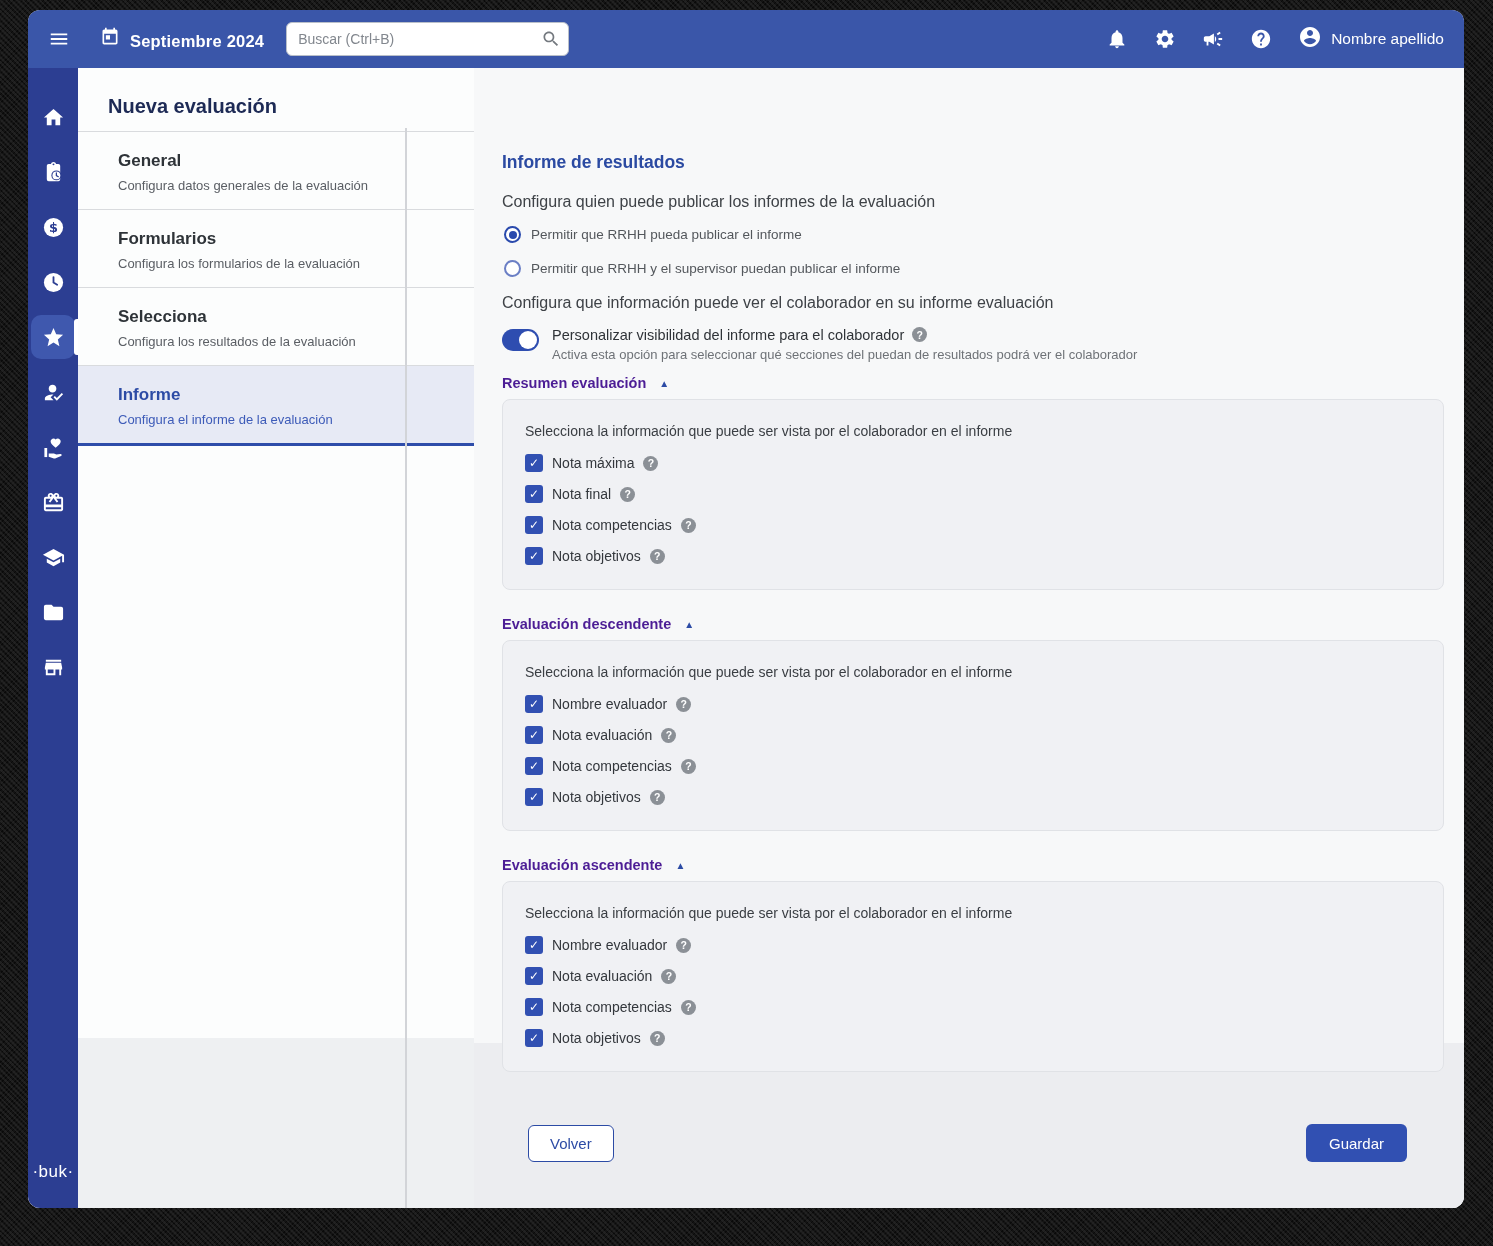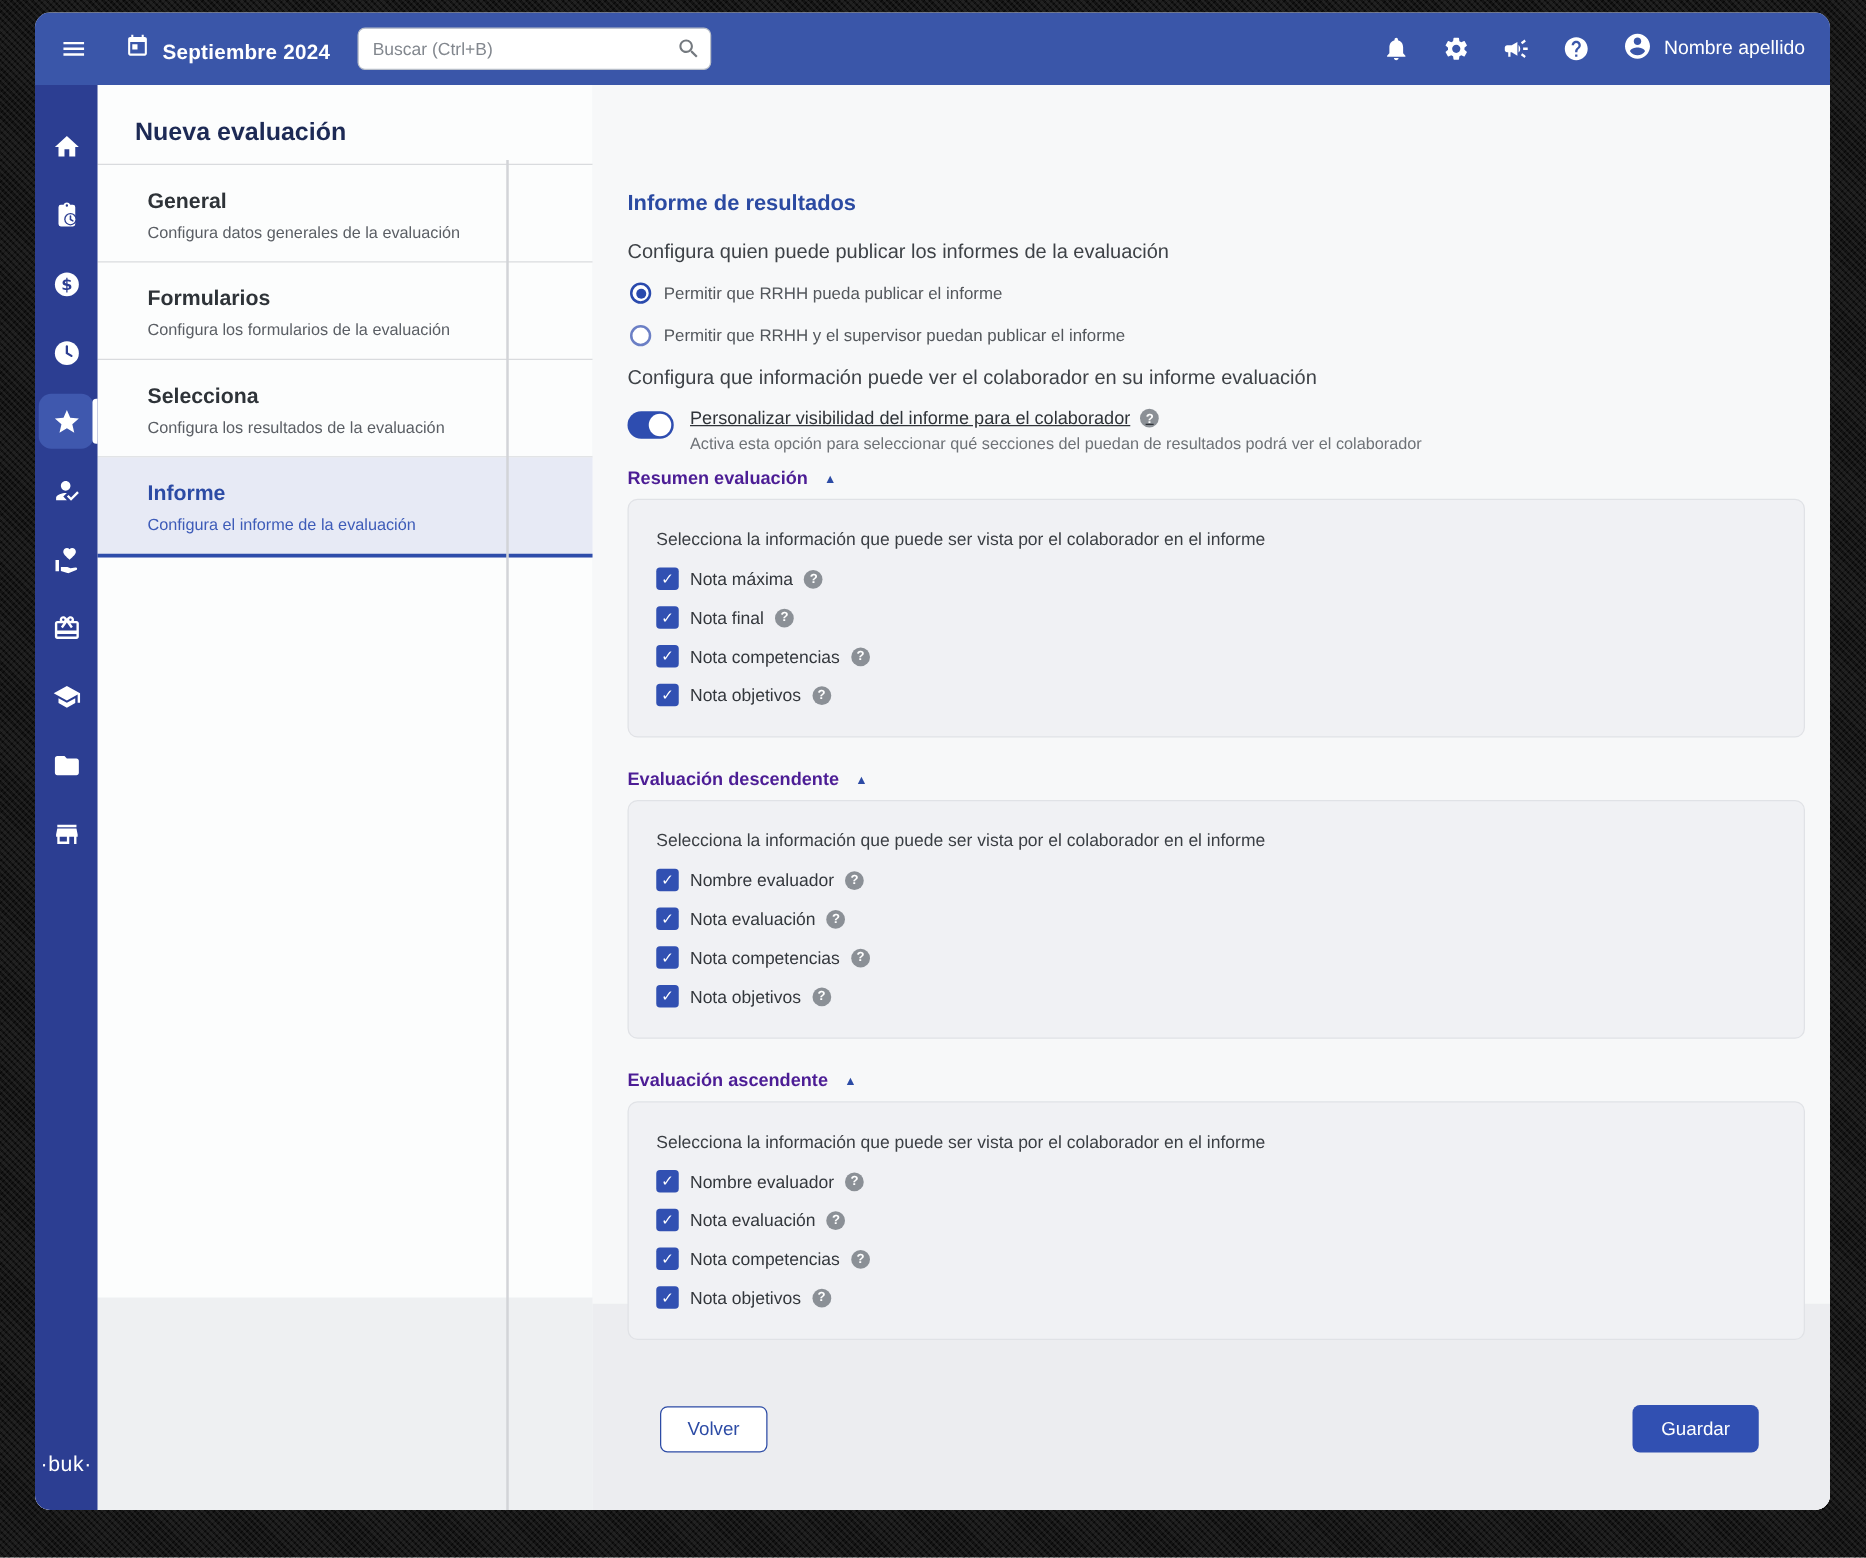--- a/index.html
+++ b/index.html
@@ -67,21 +67,21 @@
   .radio-row { display:flex; align-items:center; gap:10px; margin-bottom:17px; padding-left:2px; cursor:pointer; }
   .radio { width:17px; height:17px; border-radius:50%; flex:none; position:relative; background:#fff; }
   .radio.sel { border:2px solid #2A4AAD; }
   .radio.sel::after { content:''; position:absolute; left:2.5px; top:2.5px; width:8px; height:8px; border-radius:50%; background:#2A4AAD; }
   .radio.unsel { border:2px solid #6B7FC5; }
   .radio-label { font-size:13.5px; color:#53575C; }
   .q2 { margin-top:14px; }
   .toggle-row { display:flex; gap:13px; margin-bottom:13px; }
   .toggle { width:37px; height:22px; border-radius:11px; background:#2E4DB0; position:relative; flex:none; margin-top:2px; cursor:pointer; }
   .toggle::after { content:''; position:absolute; right:2px; top:2px; width:18px; height:18px; border-radius:50%; background:#fff; }
-  .toggle-label { font-size:14.5px; color:#2F3338; display:flex; gap:8px;text-decoration:underline; }
+  .toggle-label { font-size:14.5px; color:#2F3338; display:flex; gap:8px; }
   .toggle-desc { font-size:13px; color:#6E7277; margin-top:4px; }
   .help-ic { width:15px; height:15px; border-radius:50%; background:#8B9096; color:#fff; font-size:10.5px; font-weight:700;
              display:inline-flex; align-items:center; justify-content:center; flex:none; cursor:pointer; }
   .help-ic::before { content:'?'; }
   .sec-head { display:flex; align-items:center; gap:13px; margin-bottom:8px; font-size:14.5px; font-weight:700; color:#4c1d95; }
   .caret { font-size:10px; color:#2C4BA5; cursor:pointer; }
   .caret::before { content:'▲'; }
   .box { background:#f0f1f4; border:1px solid #e0e2e6; border-radius:8px; padding:23px 24px 11px 22px; margin-bottom:26px; }
   .box-intro { font-size:14px; color:#3A3E43; margin-bottom:15px; }
   .cb-row { display:flex; align-items:center; gap:9px; margin-bottom:13px; }

